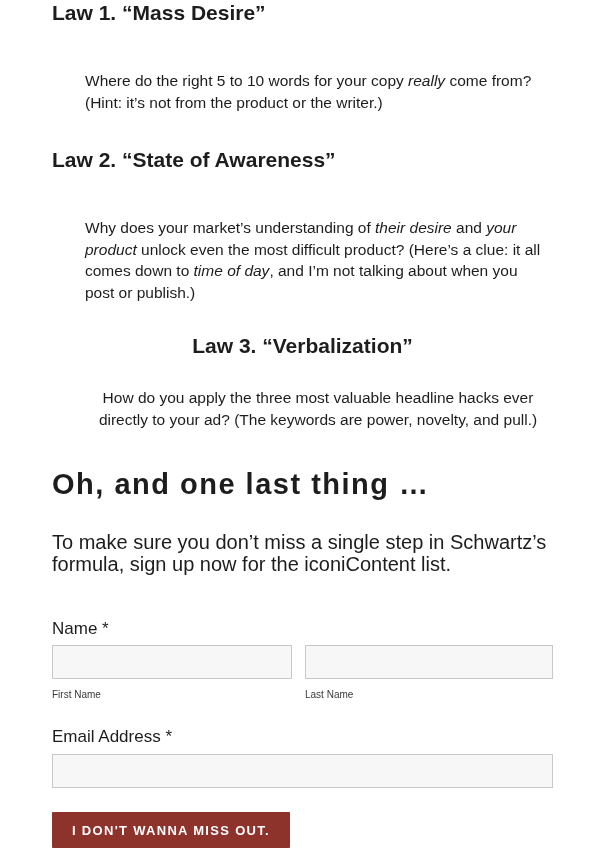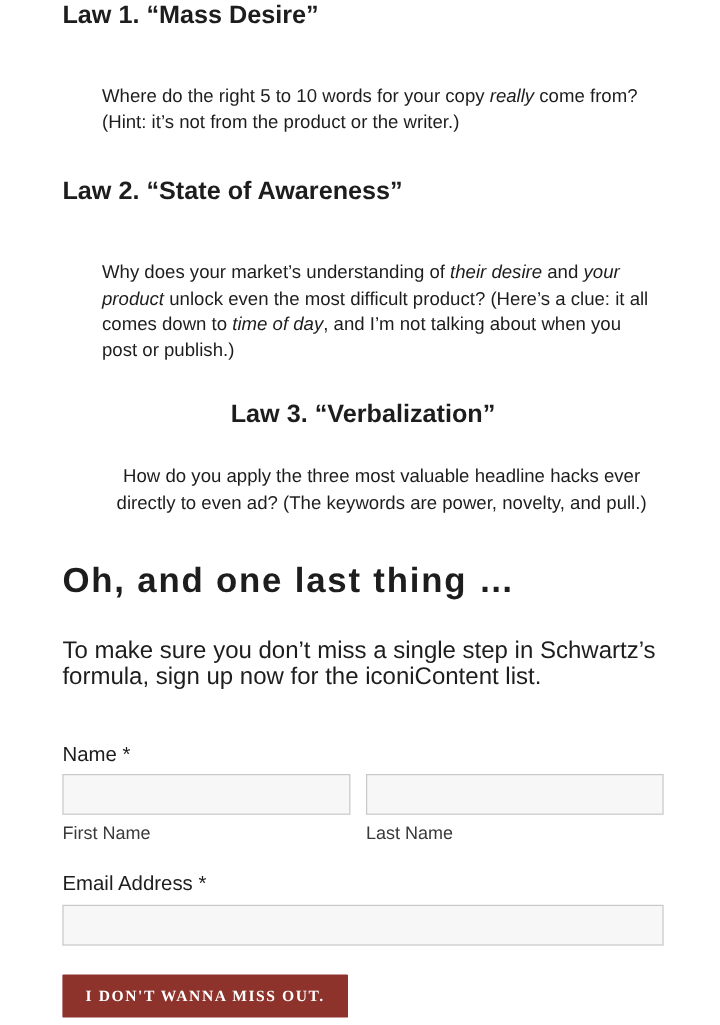--- a/index.html
+++ b/index.html
@@ -74,38 +74,38 @@
     color:var(--text);
     outline:none;
   }
   .first-name-col{width:240px;}
   .last-name-col{width:248px;}
   .first-name-col .text-input,
   .last-name-col .text-input{width:100%;}
   .sublabel{
     display:block;
     margin-top:9px;
-    font-size:15px;
+    font-size:10px;
     line-height:13px;
     color:#3a3a3a;
   }
   .email-label{margin-top:26px;}
   .email-input{
     margin-top:7px;
     width:501px;
   }
   .submit-button{
     margin-top:24px;
     width:238px;
     height:36px;
     background:var(--button-bg);
     color:var(--button-text);
     border:none;
     border-radius:1px;
-    font-family:Liberation Serif, serif;
+    font-family:Liberation Sans, sans-serif;
     font-size:13px;
     font-weight:700;
     letter-spacing:1.3px;
     text-align:center;
     cursor:pointer;
   }
 </style>
 </head>
 <body>
 
@@ -116,21 +116,21 @@
     <p class="law-body"><span>Where do the right 5 to 10 words for your copy </span><em>really</em><span> come from? (Hint: it’s not from the product or the writer.)</span></p>
   </div>
 
   <div class="section-2">
     <h2 class="law-heading">Law 2. “State of Awareness”</h2>
     <p class="law-body"><span>Why does your market’s understanding of </span><em>their desire</em><span> and </span><em>your product</em><span> unlock even the most difficult product? (Here’s a clue: it all comes down to </span><em>time of day</em><span>, and I’m not talking about when you post or publish.)</span></p>
   </div>
 
   <div class="section-3">
     <h2 class="law-heading">Law 3. “Verbalization”</h2>
-    <p class="law-body"><span>How do you apply the three most valuable headline hacks ever directly to even ad? (The keywords are power, novelty, and pull.)</span></p>
+    <p class="law-body"><span>How do you apply the three most valuable headline hacks ever directly to your ad? (The keywords are power, novelty, and pull.)</span></p>
   </div>
 
   <h1 class="final-heading">Oh, and one last thing …</h1>
 
   <p class="closing-paragraph">To make sure you don’t miss a single step in Schwartz’s formula, sign up now for the iconiContent list.</p>
 
   <form class="signup-form">
     <label class="field-label">Name *</label>
 
     <div class="name-row">

